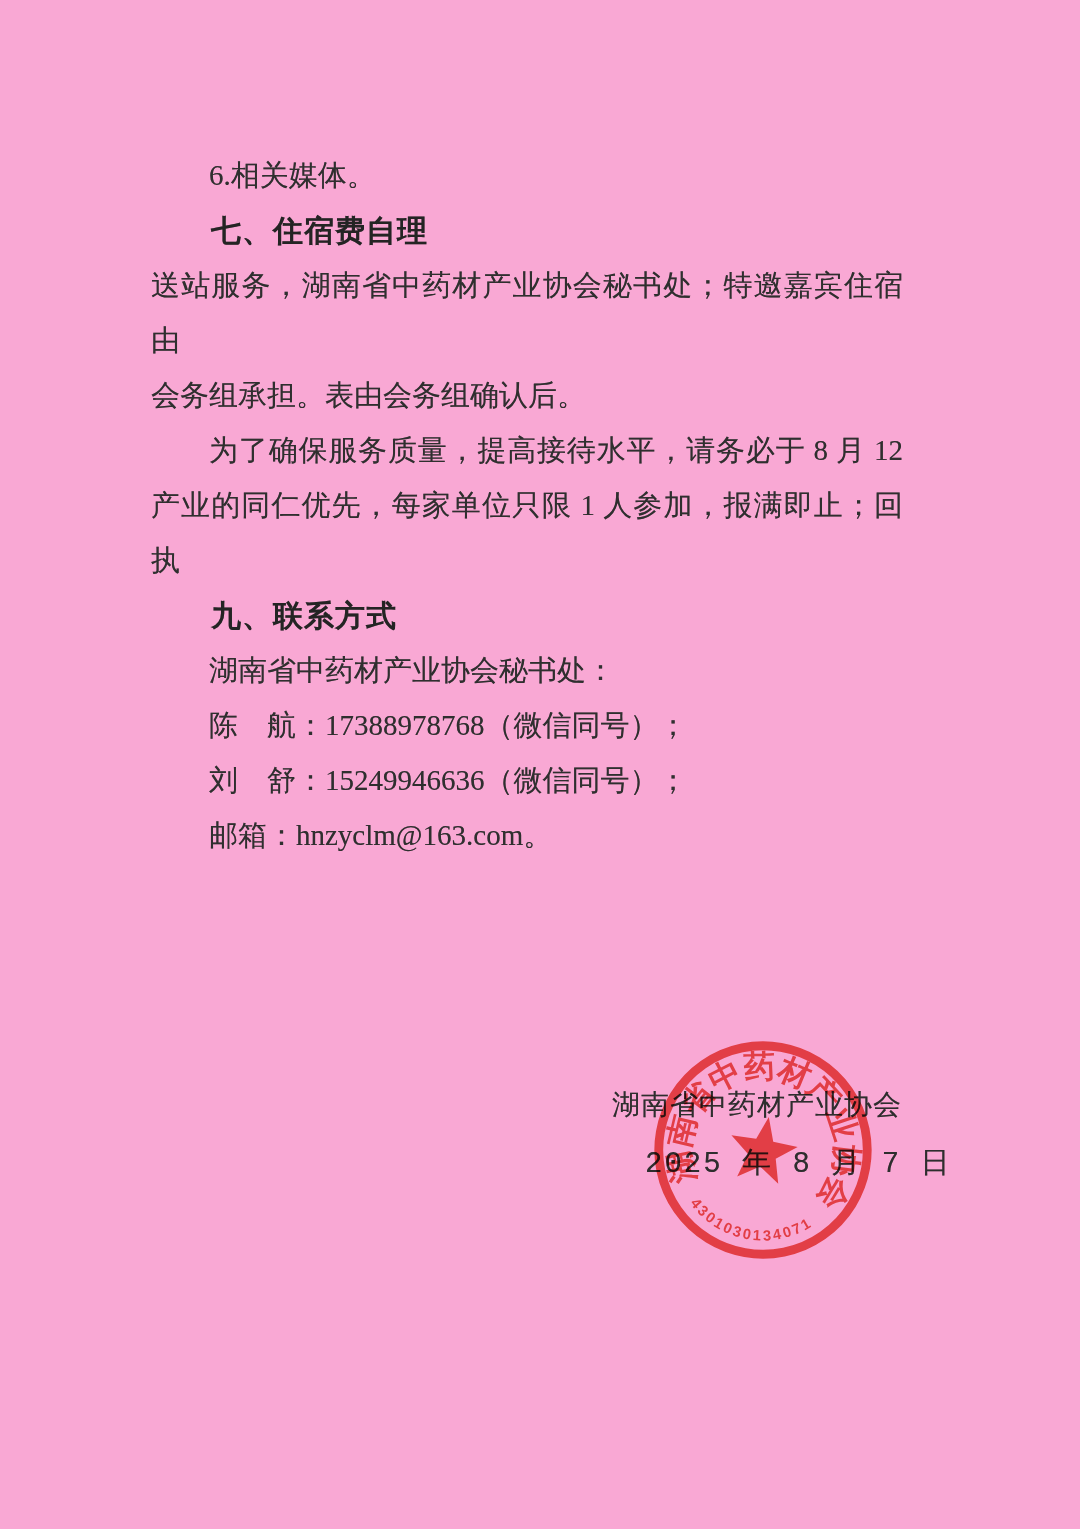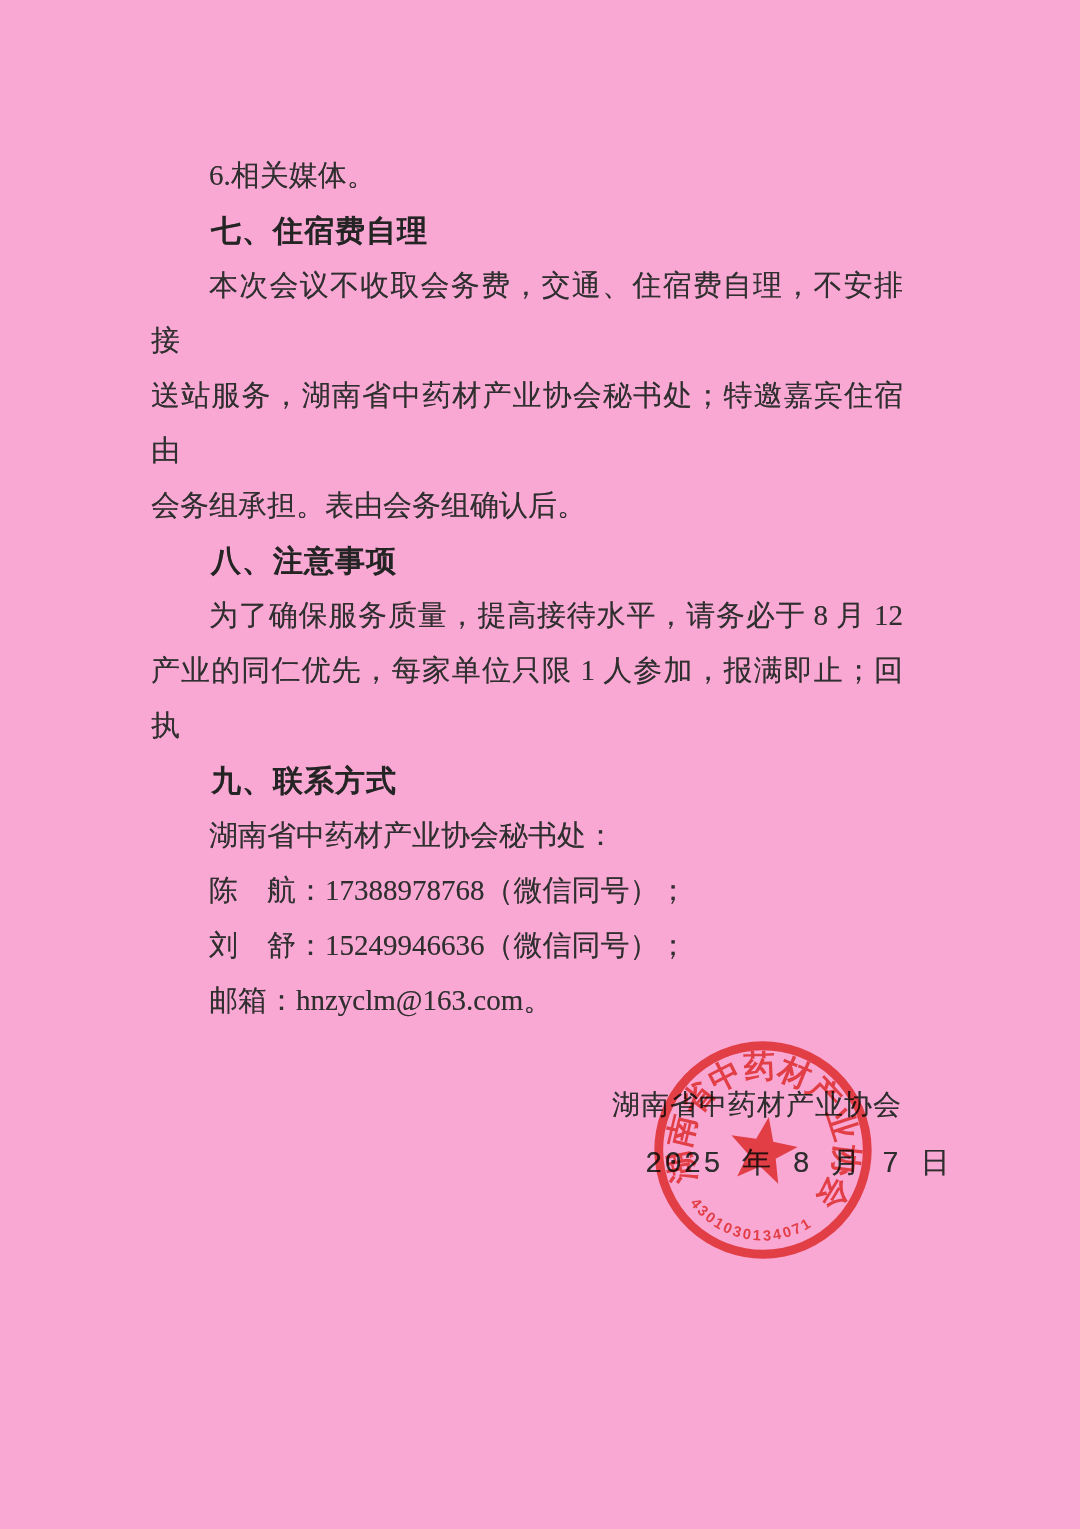--- a/index.html
+++ b/index.html
@@ -91,25 +91,23 @@
 </head>
 <body>
 
 <div class="page">
 
   <div class="content">
 
     <div class="line indent">6.相关媒体。</div>
 
     <div class="line heading">七、住宿费自理</div>
-    <div class="jfirst">本次会议不收取会务费，交通、住宿费自理，不安排接</div>
     <div class="jline">送站服务，湖南省中药材产业协会秘书处；特邀嘉宾住宿由</div>
     <div class="line">会务组承担。表由会务组确认后。</div>
 
-    <div class="line heading">八、注意事项</div>
     <div class="jfirst">为了确保服务质量，提高接待水平，请务必于 8 月 12</div>
     <div class="jline">产业的同仁优先，每家单位只限 1 人参加，报满即止；回执</div>
 
     <div class="line heading">九、联系方式</div>
     <div class="line indent">湖南省中药材产业协会秘书处：</div>
     <div class="line indent">陈　航：17388978768（微信同号）；</div>
     <div class="line indent">刘　舒：15249946636（微信同号）；</div>
     <div class="line indent">邮箱：hnzyclm@163.com。</div>
 
   </div>

